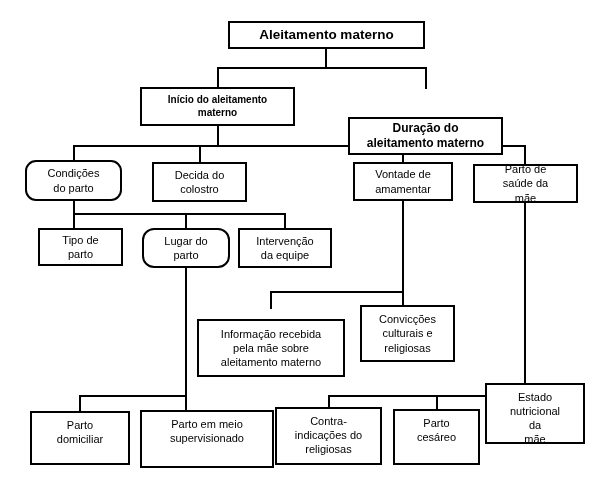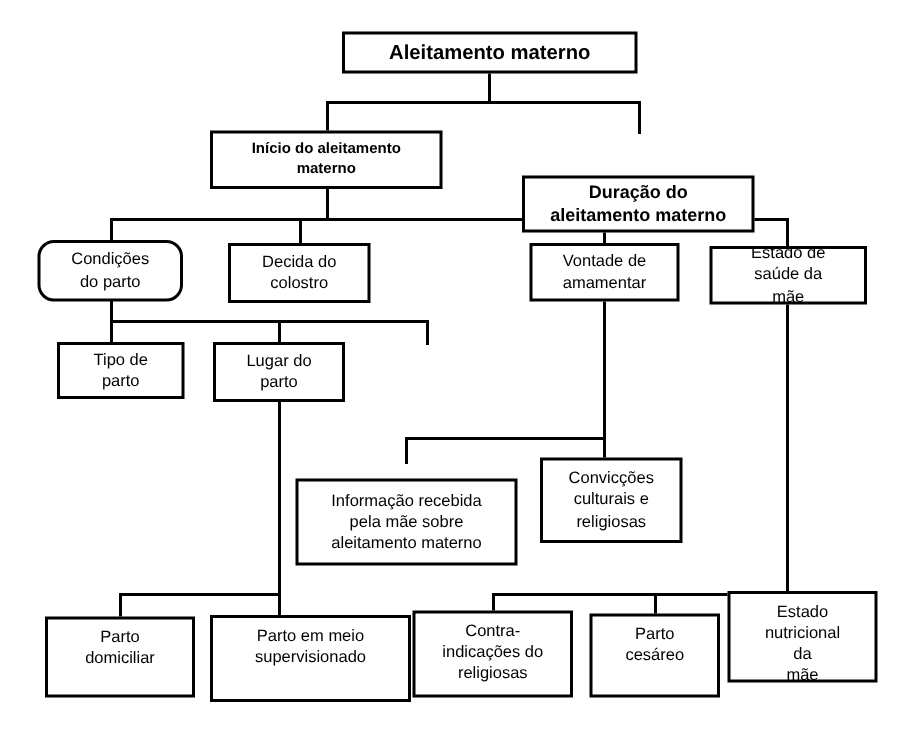--- a/index.html
+++ b/index.html
@@ -32,29 +32,29 @@
 
   
   #n-root        { left:228px; top:21px;  width:197px; height:28px; font-size:13.5px; }
   #n-inicio      { left:140px; top:87px;  width:155px; height:39px; font-size:10px; }
   #n-duracao     { left:348px; top:87px;  width:155px; height:38px; font-size:12px;margin-top:30px; }
   #n-condicoes   { left:25px;  top:160px; width:97px;  height:41px;border-radius:11px; }
   #n-decida      { left:152px; top:162px; width:95px;  height:40px; }
   #n-vontade     { left:353px; top:162px; width:100px; height:39px; }
   #n-estado-saude{ left:473px; top:164px; width:105px; height:39px; }
   #n-tipo        { left:38px;  top:228px; width:85px;  height:38px; }
-  #n-lugar       { left:142px; top:228px; width:88px;  height:40px; }
+  #n-lugar       { left:142px; top:228px; width:88px;  height:40px;border-radius:12px; }
   #n-intervencao { left:238px; top:228px; width:94px;  height:40px; }
   #n-informacao  { left:197px; top:307px; width:148px; height:58px;margin-top:12px; }
   #n-conviccoes  { left:360px; top:305px; width:95px;  height:57px; }
   #n-parto-domiciliar      { left:30px;  top:411px; width:100px; height:54px; }
   #n-parto-supervisionado  { left:140px; top:410px; width:134px; height:58px; }
   #n-contraindicacoes      { left:275px; top:407px; width:107px; height:58px; }
   #n-parto-cesareo         { left:393px; top:409px; width:87px;  height:56px; }
-  #n-estado-nutricional    { left:485px; top:394px; width:100px; height:61px; }
+  #n-estado-nutricional    { left:485px; top:383px; width:100px; height:61px; }
 </style>
 </head>
 <body>
 
 <div id="canvas">
 
   <svg id="connectors" width="600" height="502" viewBox="0 0 600 502">
     <g stroke="#000000" stroke-width="2" fill="none" shape-rendering="crispEdges">
 
       <path d="M326 48 V68"></path>
@@ -86,27 +86,29 @@
 materno</div>
   <div class="node bold" id="n-duracao">Duração do
 aleitamento materno</div>
 
   <div class="node" id="n-condicoes">Condições
 do parto</div>
   <div class="node" id="n-decida">Decida do
 colostro</div>
   <div class="node" id="n-vontade">Vontade de
 amamentar</div>
-  <div class="node" id="n-estado-saude">Estado de
+  <div class="node" id="n-estado-saude">Parto de
 saúde da mãe</div>
 
   <div class="node" id="n-tipo">Tipo de
 parto</div>
   <div class="node" id="n-lugar">Lugar do
 parto</div>
+  <div class="node" id="n-intervencao">Intervenção
+da equipe</div>
 
   <div class="node" id="n-informacao">Informação recebida
 pela mãe sobre
 aleitamento materno</div>
   <div class="node" id="n-conviccoes">Convicções
 culturais e
 religiosas</div>
 
   <div class="node top-align" id="n-parto-domiciliar">Parto
 domiciliar</div>

